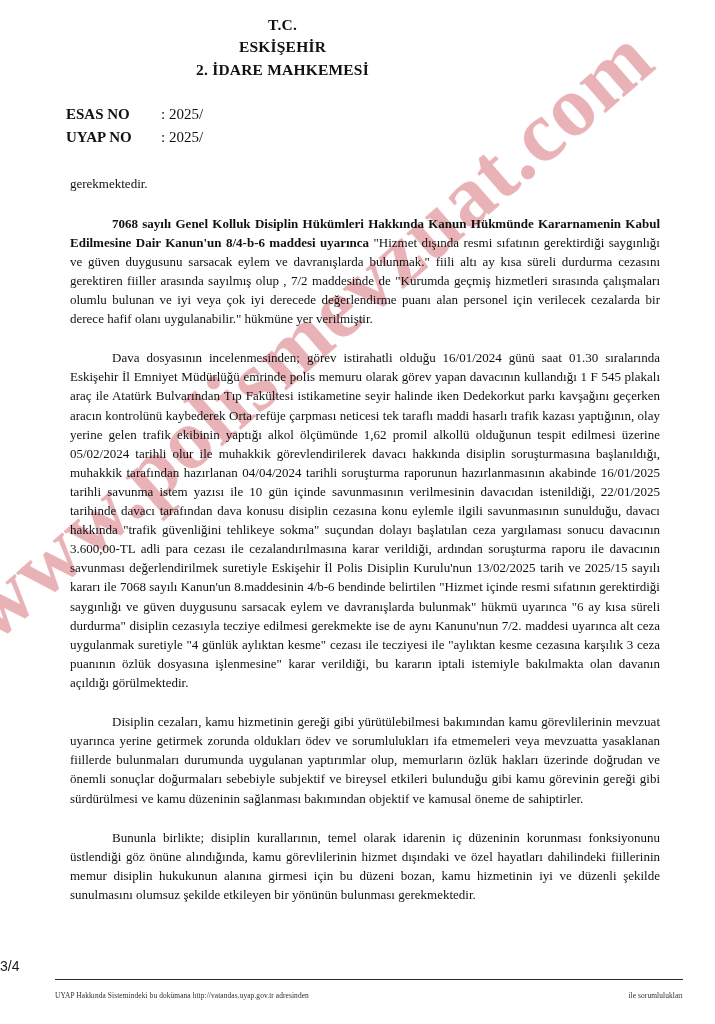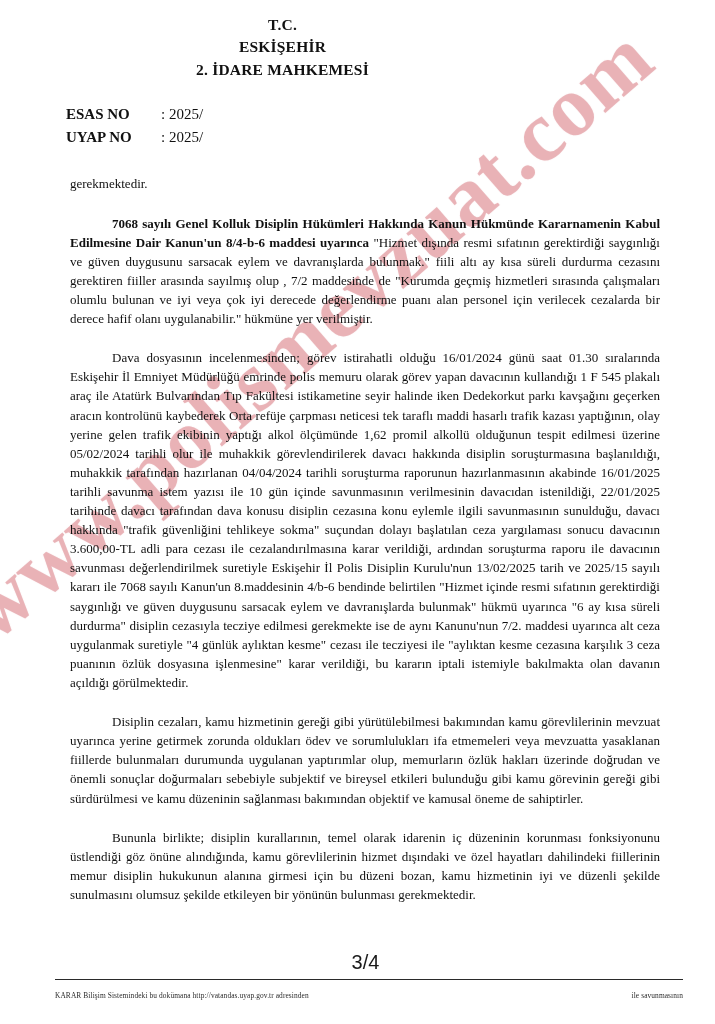--- a/index.html
+++ b/index.html
@@ -108,25 +108,25 @@
   p.lead {
     margin-top: 26px;
   }
   b.strong {
     font-weight: 700;
   }
 
   
   .page-number {
     position: absolute;
-    left: 16px;
+    left: 0;
     right: 0;
     bottom: 50px;
-    text-align: center;
-    font-size: 20px;
+    text-align: left;
+    font-size: 14px;
     font-family: "Liberation Sans", sans-serif;
     color: #1a1a1a;
     z-index: 6;
   }
   .footer-rule {
     position: absolute;
     left: 55px;
     right: 32px;
     bottom: 44px;
     border-top: 1.6px solid #2a2a2a;
@@ -186,17 +186,17 @@
       <p class="para indent">Disiplin cezaları, kamu hizmetinin gereği gibi yürütülebilmesi bakımından kamu görevlilerinin mevzuat uyarınca yerine getirmek zorunda oldukları ödev ve sorumlulukları ifa etmemeleri veya mevzuatta yasaklanan fiillerde bulunmaları durumunda uygulanan yaptırımlar olup, memurların özlük hakları üzerinde doğrudan ve önemli sonuçlar doğurmaları sebebiyle subjektif ve bireysel etkileri bulunduğu gibi kamu görevinin gereği gibi sürdürülmesi ve kamu düzeninin sağlanması bakımından objektif ve kamusal öneme de sahiptirler.</p>
 
       <p class="para indent">Bununla birlikte; disiplin kurallarının, temel olarak idarenin iç düzeninin korunması fonksiyonunu üstlendiği göz önüne alındığında, kamu görevlilerinin hizmet dışındaki ve özel hayatları dahilindeki fiillerinin memur disiplin hukukunun alanına girmesi için bu düzeni bozan, kamu hizmetinin iyi ve düzenli şekilde sunulmasını olumsuz şekilde etkileyen bir yönünün bulunması gerekmektedir.</p>
 
     </div>
   </div>
 
   <div class="page-number">3/4</div>
   <div class="footer-rule"></div>
   <div class="footer-note">
-    <span>KARAR Bilişim Sistemindeki bu dokümana http://vatandas.uyap.gov.tr adresinden</span>
-    <span>ile savunmasının</span>
+    <span>UYAP Hakkında Sistemindeki bu dokümana http://vatandas.uyap.gov.tr adresinden</span>
+    <span>ile sorumlulukları</span>
   </div>
 
 </div>
 
 </body></html>

